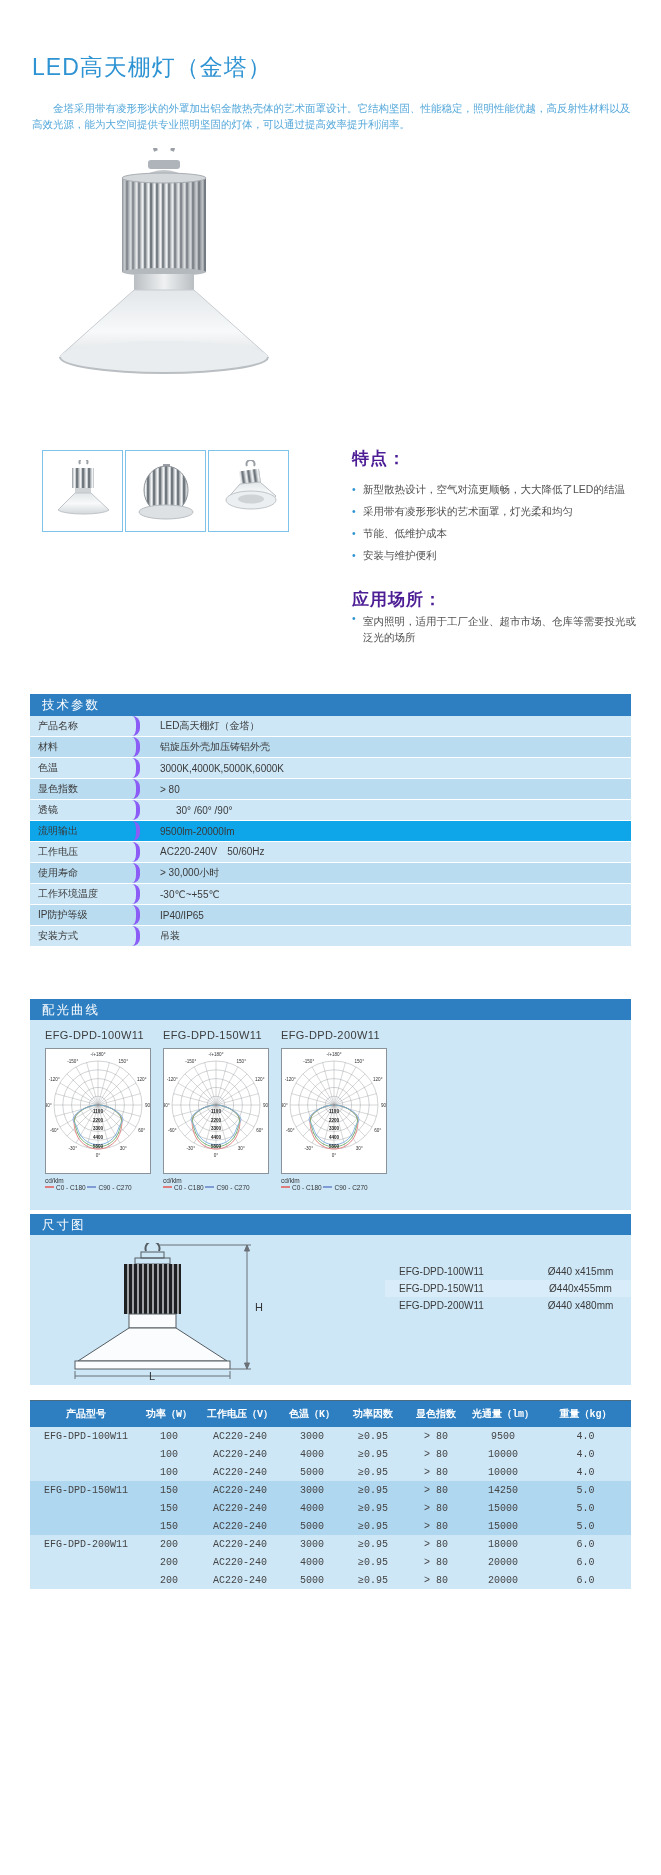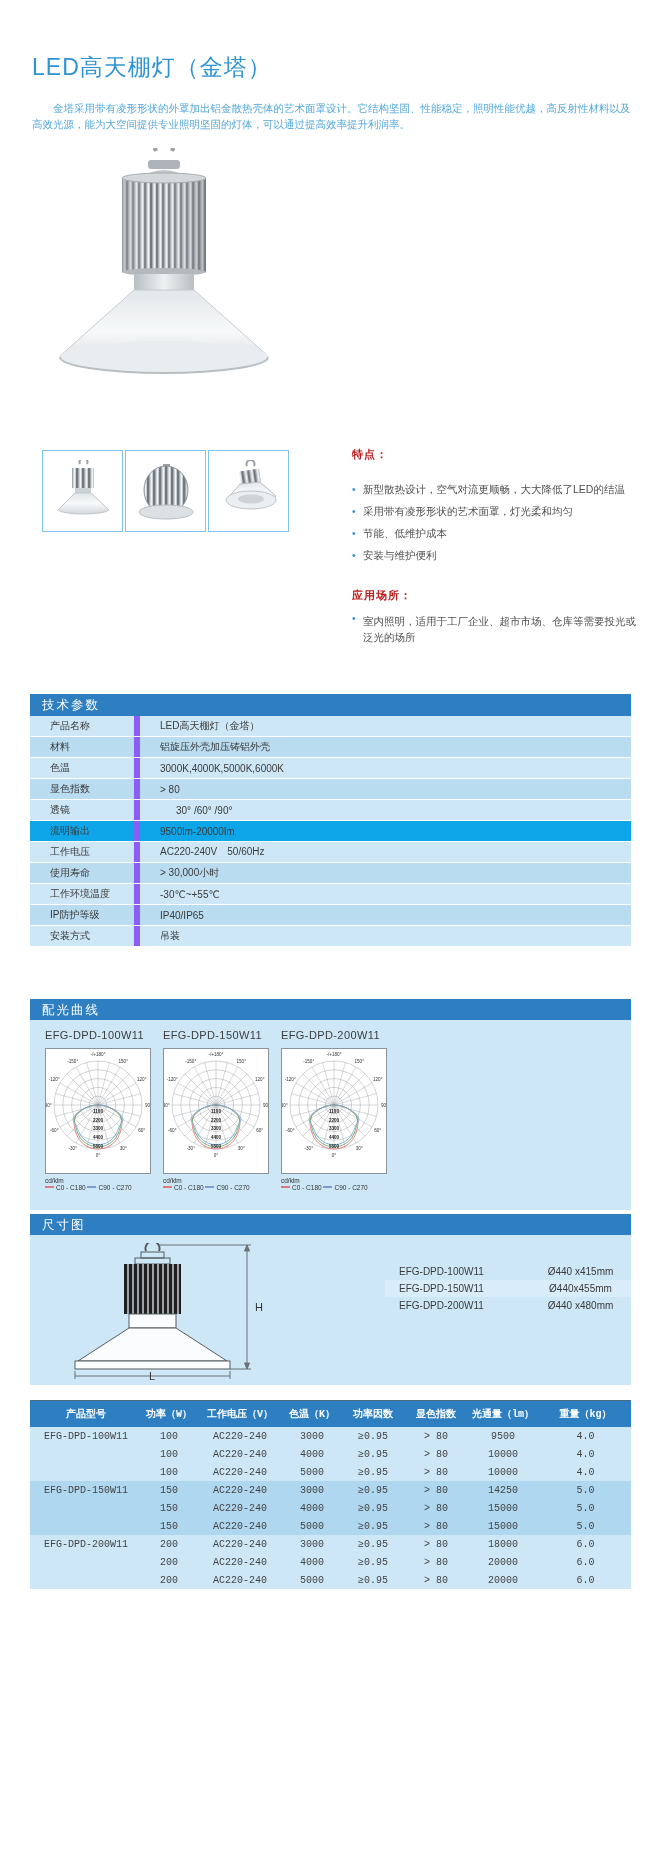--- a/index.html
+++ b/index.html
@@ -5,29 +5,29 @@
   html,body{margin:0;padding:0;background:#fff;}
   .page{position:relative;width:661px;height:1875px;background:#fff;overflow:hidden;
         font-family:"Liberation Sans","DejaVu Sans",sans-serif;}
   .abs{position:absolute;}
   .page-title{left:32px;top:52px;font-size:23px;color:#2e93d2;letter-spacing:1px;font-weight:500;}
   .page-desc{left:32px;top:100px;width:606px;font-size:10.5px;line-height:16px;color:#55a8da;text-indent:2em;}
   
   .section-bar{left:30px;width:601px;height:22px;background:#2e7fc1;color:#fff;
                font-size:12.5px;line-height:22px;padding-left:12px;box-sizing:border-box;letter-spacing:2px;}
   
-  .col-heading{font-size:11px;font-weight:bold;color:#b91c1c;letter-spacing:1px;}
+  .col-heading{font-size:17px;font-weight:bold;color:#4c1d95;letter-spacing:1px;}
   .bullet-list{width:292px;}
   .bullet-item{position:relative;padding-left:11px;font-size:10.5px;line-height:22px;color:#4f4f4f;}
   .bullet-item .dot{position:absolute;left:0;top:0;color:#2e93d2;}
   .bullet-item.wrap{line-height:16px;padding-top:3px;}
   
   .tech-table{left:30px;top:716px;width:601px;}
   .tech-row{display:flex;height:20px;border-bottom:1px solid #fff;font-size:10px;color:#3a3a3a;}
-  .tech-row .lbl{width:110px;display:flex;align-items:center;padding-left:20px;box-sizing:border-box;border-right:6px solid #8b5cf6;}
+  .tech-row .lbl{width:110px;display:flex;align-items:center;padding-left:8px;box-sizing:border-box;border-right:4px solid #8b5cf6;border-radius:8px;}
   .tech-row .val{flex:1;display:flex;align-items:center;padding-left:20px;}
   
   .photo-body{left:30px;top:1020px;width:601px;height:190px;background:#cde7f7;}
   .chart-panel{position:absolute;top:0;width:110px;}
   .chart-model{position:absolute;top:9px;left:0;font-size:11px;color:#3c3c3c;letter-spacing:0.4px;white-space:nowrap;}
   .chart-box{position:absolute;top:28px;left:0;width:104px;height:124px;background:#fff;border:1px solid #8a9399;}
   .chart-legend{position:absolute;top:157px;left:0;font-size:6.5px;color:#333;white-space:nowrap;}
   .legend-dash{display:inline-block;width:9px;height:2px;vertical-align:2px;margin-right:2px;}
   
   .dim-body{left:30px;top:1235px;width:601px;height:150px;background:#cde7f7;}

